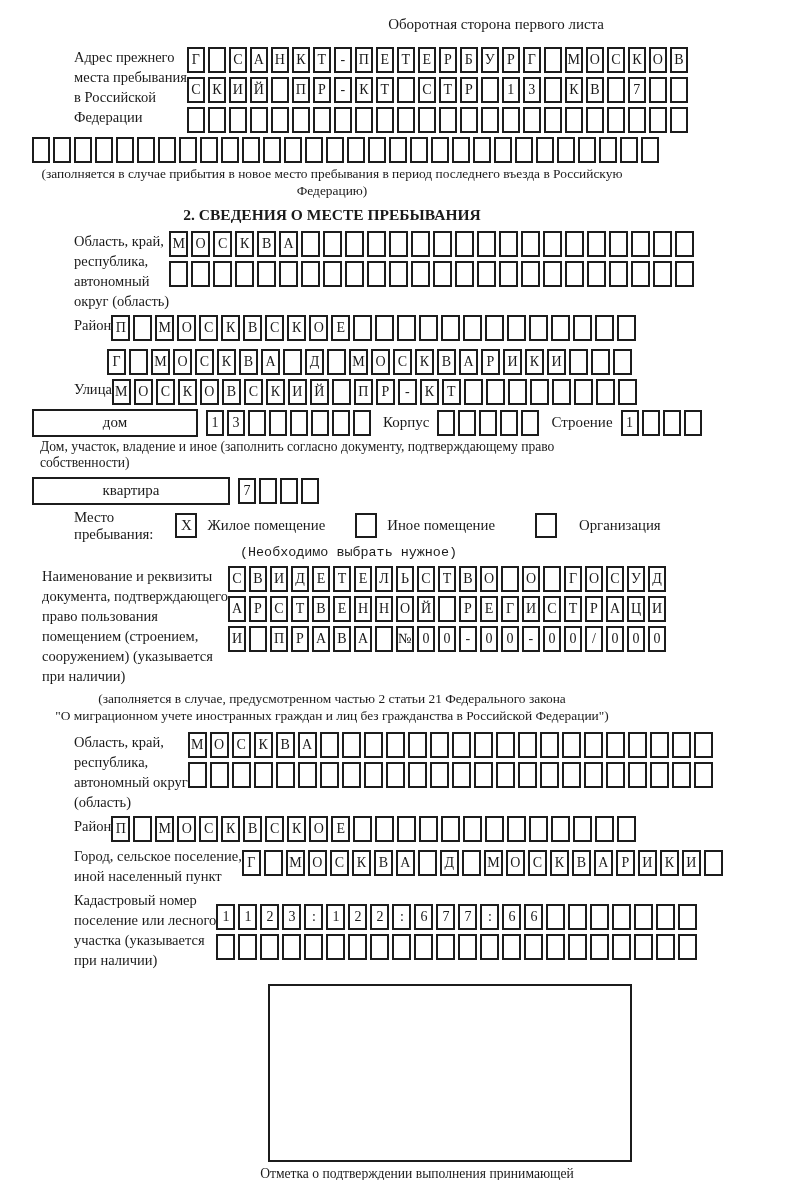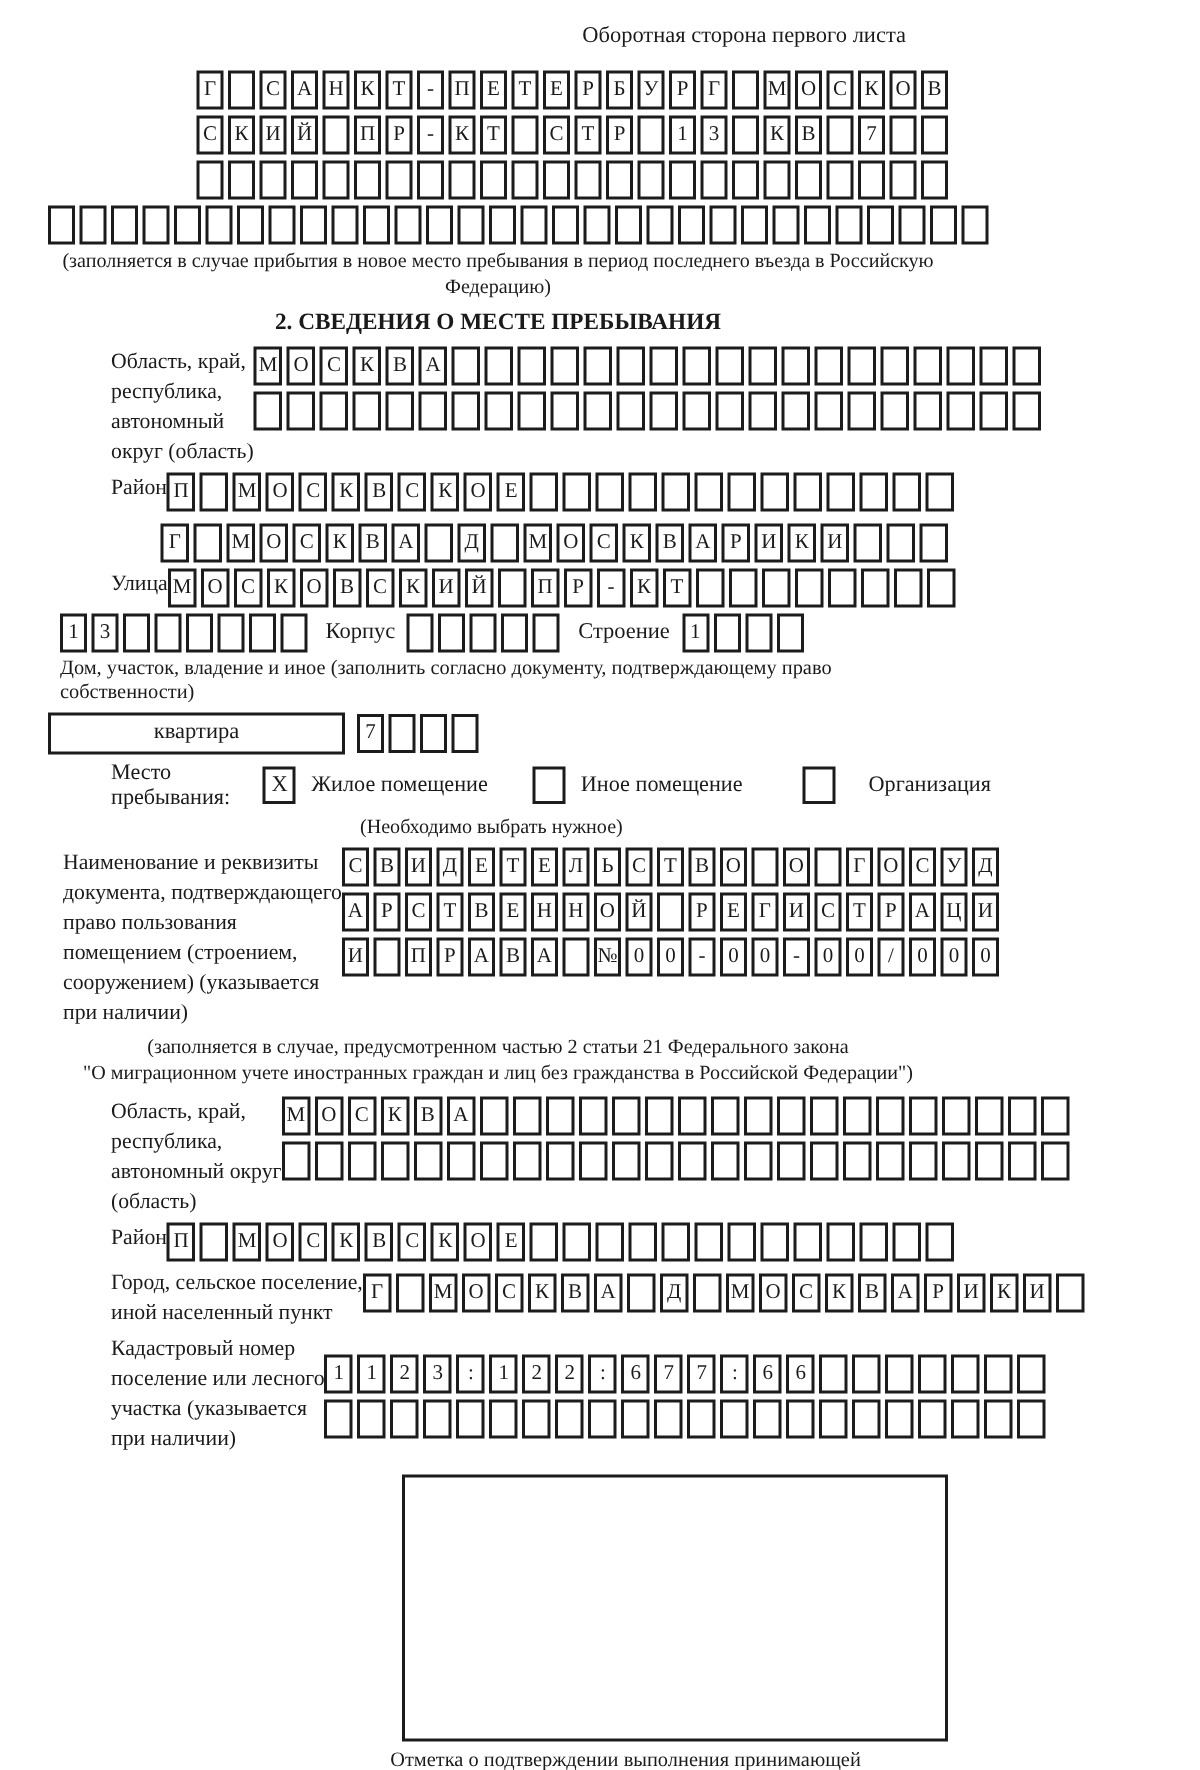--- a/index.html
+++ b/index.html
@@ -42,35 +42,41 @@
   .inline-lab { font-size:15px; margin-left:12px; margin-right:4px; white-space:nowrap; }
   .caption { font-size:13.6px; padding-left:8px; margin:2px 0 6px 0; }
 
   .cbrow { display:flex; align-items:center; margin:4px 0 2px 0; }
   .cbrow .lead { font-size:14.8px; padding-left:42px; }
   .checkbox {
     width:22px; height:25px; border:2px solid #1c1c1c; margin-left:22px;
     display:flex; align-items:center; justify-content:center; font-size:15px; flex:0 0 auto;
   }
   .cb-lab { font-size:14.8px; margin-left:10px; white-space:nowrap; }
-  .cb-note { font-size:13.4px; padding-left:208px; margin-bottom:6px; }
+  .cb-note { font-size:13.4px; padding-left:208px; margin-bottom:6px;font-family:Liberation Mono, monospace; }
 
   .stamp-wrap { display:flex; justify-content:flex-end; margin-top:14px; }
   .stamp-box { width:364px; height:178px; border:2px solid #1c1c1c; }
   .stamp-caption { margin-left:auto; width:430px; text-align:center; font-size:13.6px; line-height:1.32; margin-top:3px; }
   .stamp-caption span { display:block; }
 </style>
 </head>
 <body>
 
 <div class="page">
 
   <div class="top-note">Оборотная сторона первого листа</div>
 
   <div class="frow" style="margin-top:14px;">
+    <div class="flabel">
+      <span>Адрес прежнего</span>
+      <span>места пребывания</span>
+      <span>в Российской</span>
+      <span>Федерации</span>
+    </div>
     <div class="rcol">
       <div class="cells s1">
           <span class="cell">Г</span>
           <span class="cell"></span>
           <span class="cell">С</span>
           <span class="cell">А</span>
           <span class="cell">Н</span>
           <span class="cell">К</span>
           <span class="cell">Т</span>
           <span class="cell">-</span>
@@ -331,20 +337,23 @@
         <span class="cell"></span>
         <span class="cell"></span>
         <span class="cell"></span>
         <span class="cell"></span>
         <span class="cell"></span>
         <span class="cell"></span>
       </div>
   </div>
 
   <div class="hrow">
+    <div class="hbox box-dom">
+      <span>дом</span>
+    </div>
     <div class="cells">
         <span class="cell">1</span>
         <span class="cell">3</span>
         <span class="cell"></span>
         <span class="cell"></span>
         <span class="cell"></span>
         <span class="cell"></span>
         <span class="cell"></span>
         <span class="cell"></span>
       </div>

